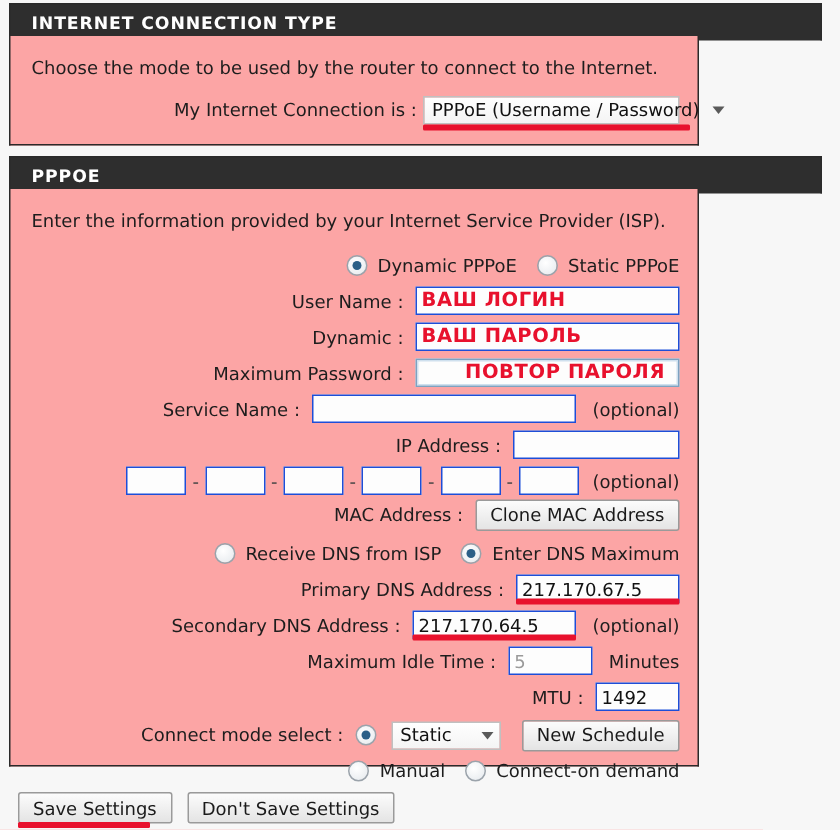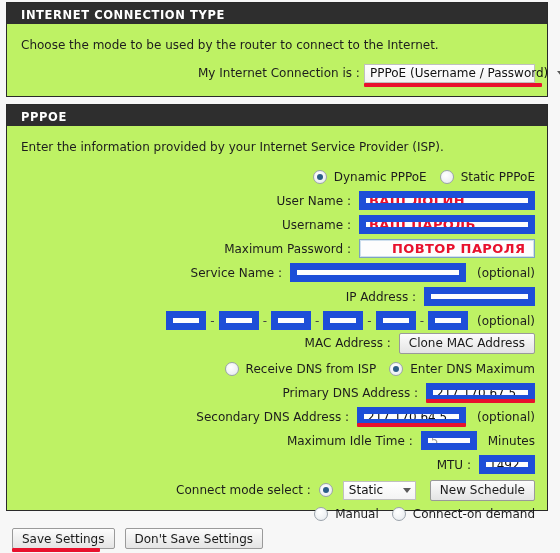--- a/index.html
+++ b/index.html
@@ -14,25 +14,25 @@
     font-size: 12px;
     color: #1d1d1d;
     overflow: hidden;
     position: relative;
   }
 
   
   .panel {
     position: absolute;
     left: 6px;
-    width: 542px;
+    width: 460px;
     box-sizing: border-box;
     border: 1px solid #2a2a2a;
     border-top: none;
-    background: #bef264;
+    background: #fca5a5;
   }
   .panel-head {
     background: #2e2e2e;
     color: #ffffff;
     font-weight: bold;
     font-size: 11.5px;
     letter-spacing: 0.6px;
     padding: 5px 0 5px 14px;
     border: 1px solid #2a2a2a;
     border-bottom: none;
@@ -78,21 +78,21 @@
     font-size: 12px;
     color: #1d1d1d;
     margin-left: 6px;
     white-space: nowrap;
   }
 
   
   .inp {
     box-sizing: border-box;
     height: 19px;
-    border: 7px solid #1d4ed8;
+    border: 1px solid #1d4ed8;
     background: #fdfdfd;
     font-family: "DejaVu Sans", "Liberation Sans", sans-serif;
     font-size: 12px;
     color: #111;
     padding: 0 3px;
     line-height: 17px;
     outline: none;
   }
   .inp.wide   { width: 176px; }
   .inp.medium { width: 111px; }
@@ -238,21 +238,21 @@
     </div>
 
     <div class="row">
       <div class="lbl">User Name :</div>
       <div class="ctl">
         <input class="inp wide red" type="text" value="ВАШ ЛОГИН" style="">
       </div>
     </div>
 
     <div class="row">
-      <div class="lbl">Username :</div>
+      <div class="lbl">Dynamic :</div>
       <div class="ctl">
         <input class="inp wide red" type="text" value="ВАШ ПАРОЛЬ" style="">
       </div>
     </div>
 
     <div class="row">
       <div class="lbl">Maximum Password :</div>
       <div class="ctl">
         <input class="inp wide red focused" type="text" value="ПОВТОР ПАРОЛЯ" style="">
       </div>

